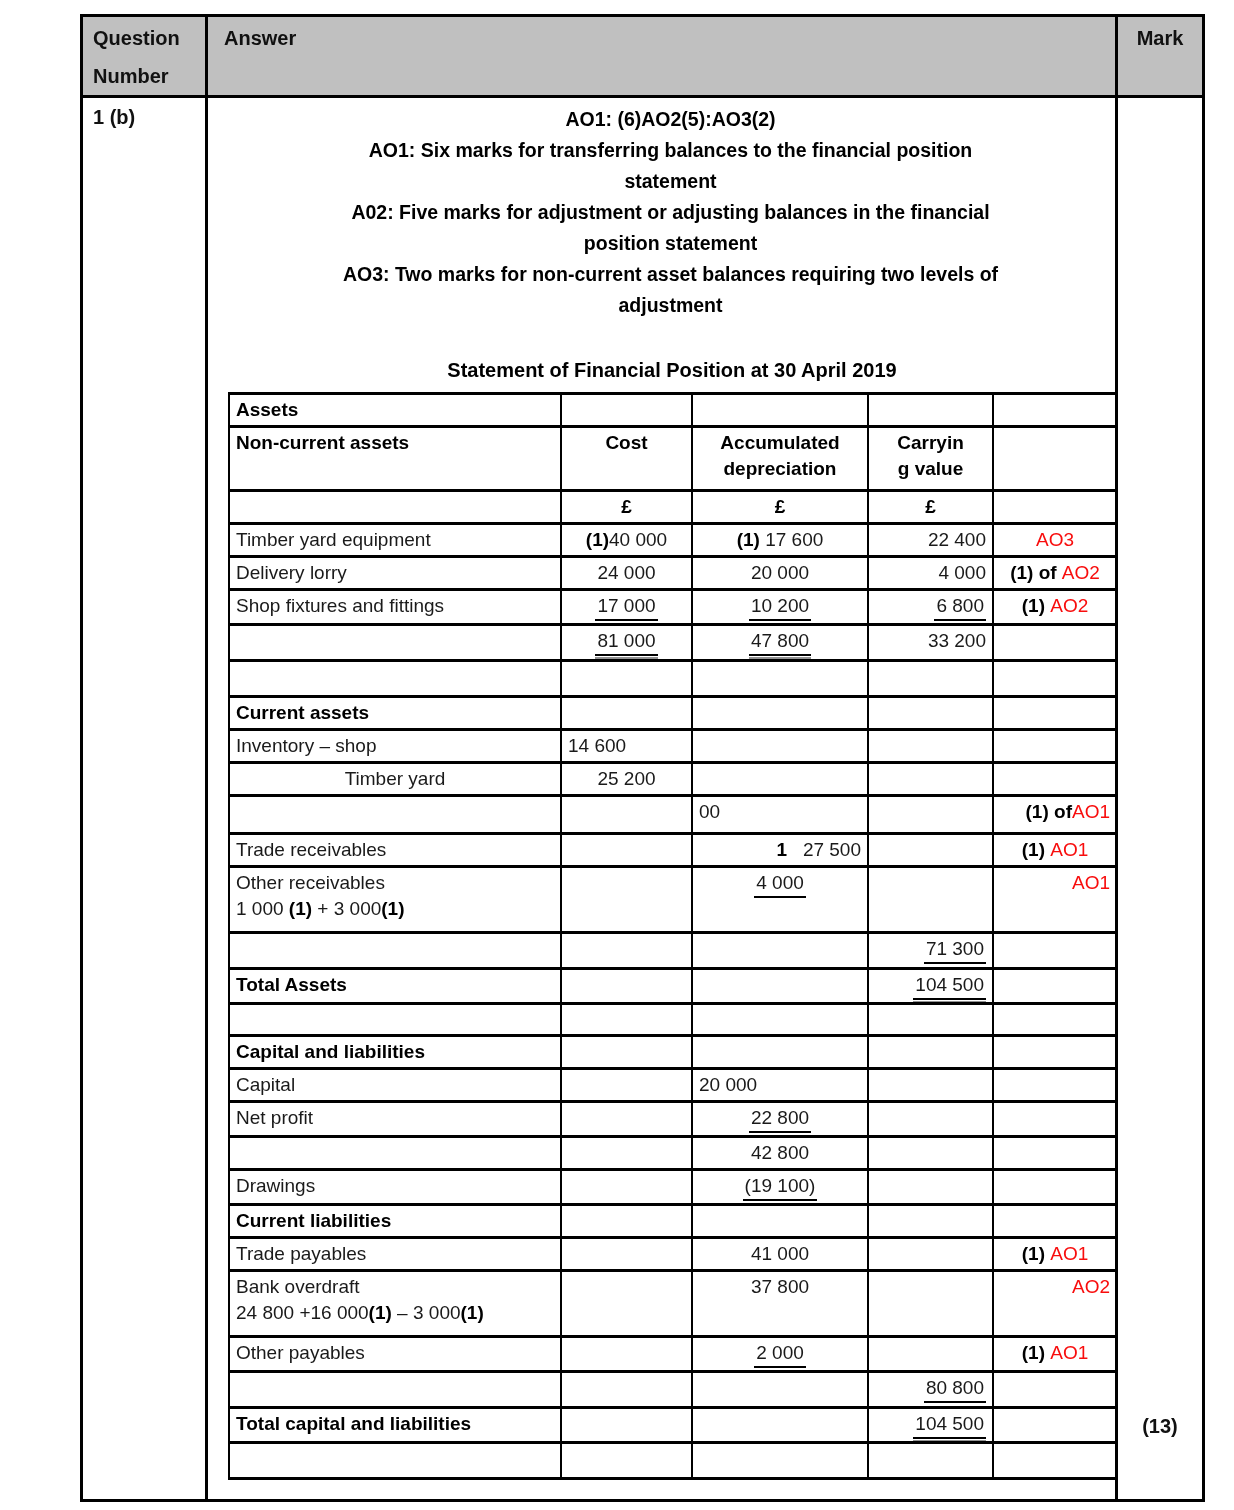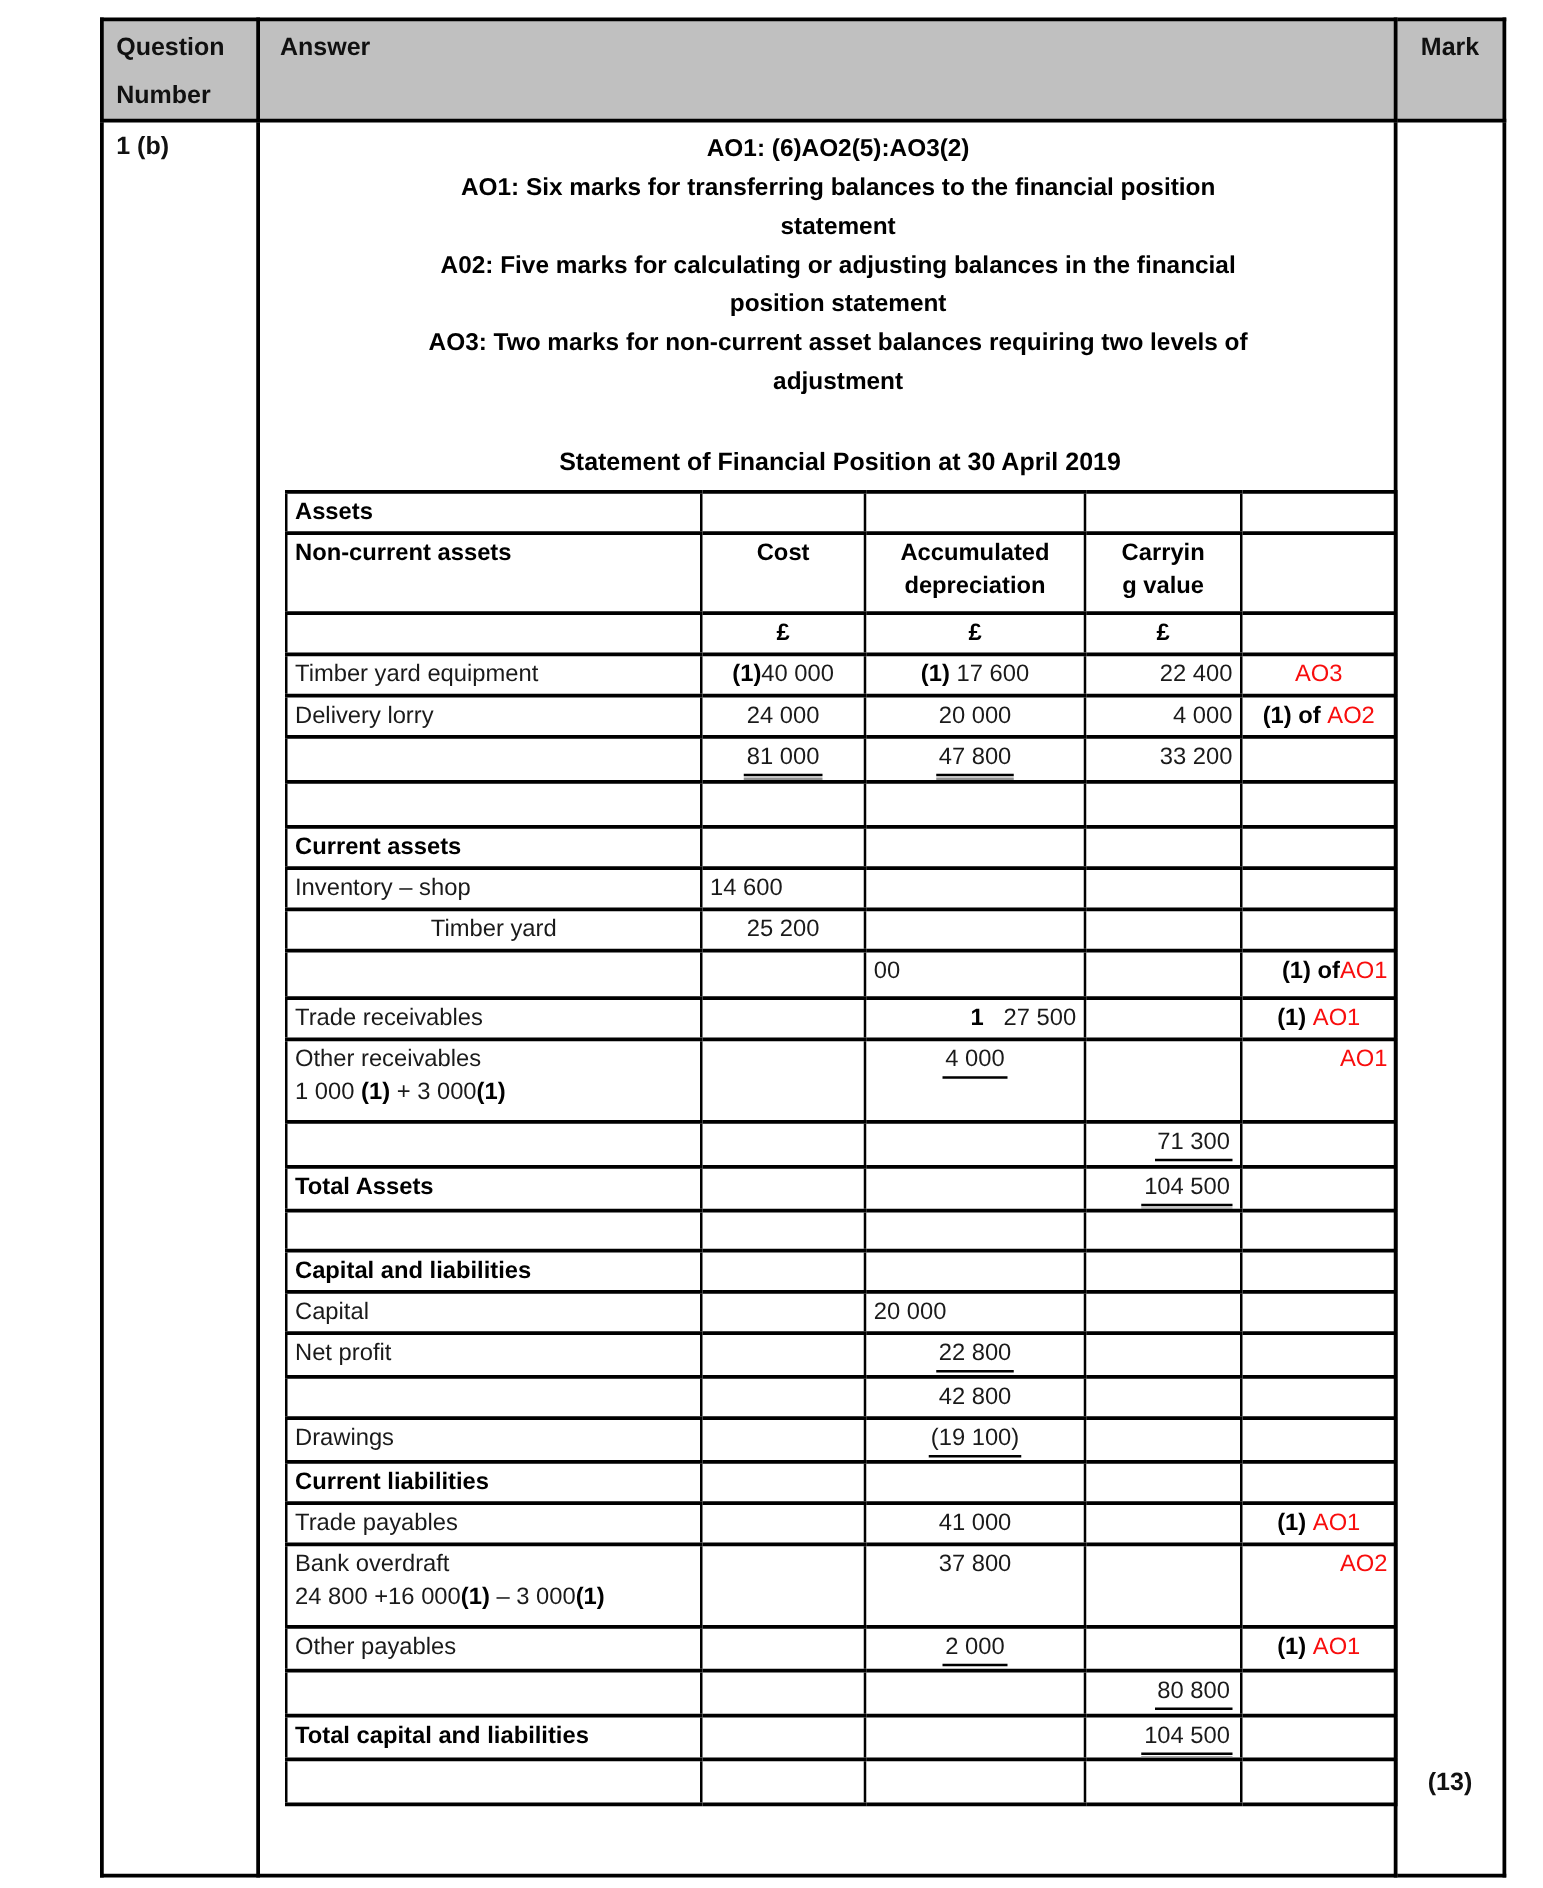--- a/index.html
+++ b/index.html
@@ -81,21 +81,21 @@
       </tr>
     </thead>
     <tbody>
       <tr>
         <td class="qcell">1 (b)</td>
         <td class="acell">
           <div class="intro" id="intro">
               <p>AO1: (6)AO2(5):AO3(2)</p>
               <p>AO1: Six marks for transferring balances to the financial position
 statement</p>
-              <p>A02: Five marks for calculating or adjusting balances in the financial
+              <p>A02: Five marks for adjustment or adjusting balances in the financial
 position statement</p>
               <p>AO3: Two marks for non-current asset balances requiring two levels of
 adjustment</p>
             </div>
           <div class="stmt-title">Statement of Financial Position at 30 April 2019</div>
           <table class="inner">
             <colgroup>
               <col class="c0">
                 <col class="c1">
                 <col class="c2">
@@ -133,20 +133,27 @@
                   <td class="ar"><span class="">22 400</span></td>
                   <td class="ac"><span class="" style="color: rgb(248, 13, 13);">AO3</span></td>
                 </tr>
                 <tr style="height: 32px;">
                   <td class="al"><span class="">Delivery lorry</span></td>
                   <td class="ac"><span class="">24 000</span></td>
                   <td class="ac"><span class="">20 000</span></td>
                   <td class="ar"><span class="">4 000</span></td>
                   <td class="ac"><span class="b">(1) of </span><span class="" style="color: rgb(248, 13, 13);">AO2</span></td>
                 </tr>
+                <tr style="height: 32px;">
+                  <td class="al"><span class="">Shop fixtures and fittings</span></td>
+                  <td class="ac"><span class="us">17 000</span></td>
+                  <td class="ac"><span class="us">10 200</span></td>
+                  <td class="ar"><span class="us">6 800</span></td>
+                  <td class="ac"><span class="b">(1) </span><span class="" style="color: rgb(248, 13, 13);">AO2</span></td>
+                </tr>
                 <tr style="height: 36px; margin-top: 16px;">
                   <td class="al"></td>
                   <td class="ac"><span class="ud">81 000</span></td>
                   <td class="ac"><span class="ud">47 800</span></td>
                   <td class="ar"><span class="">33 200</span></td>
                   <td class="al"></td>
                 </tr>
                 <tr style="height: 36px;">
                   <td class="al"></td>
                   <td class="al"></td>

